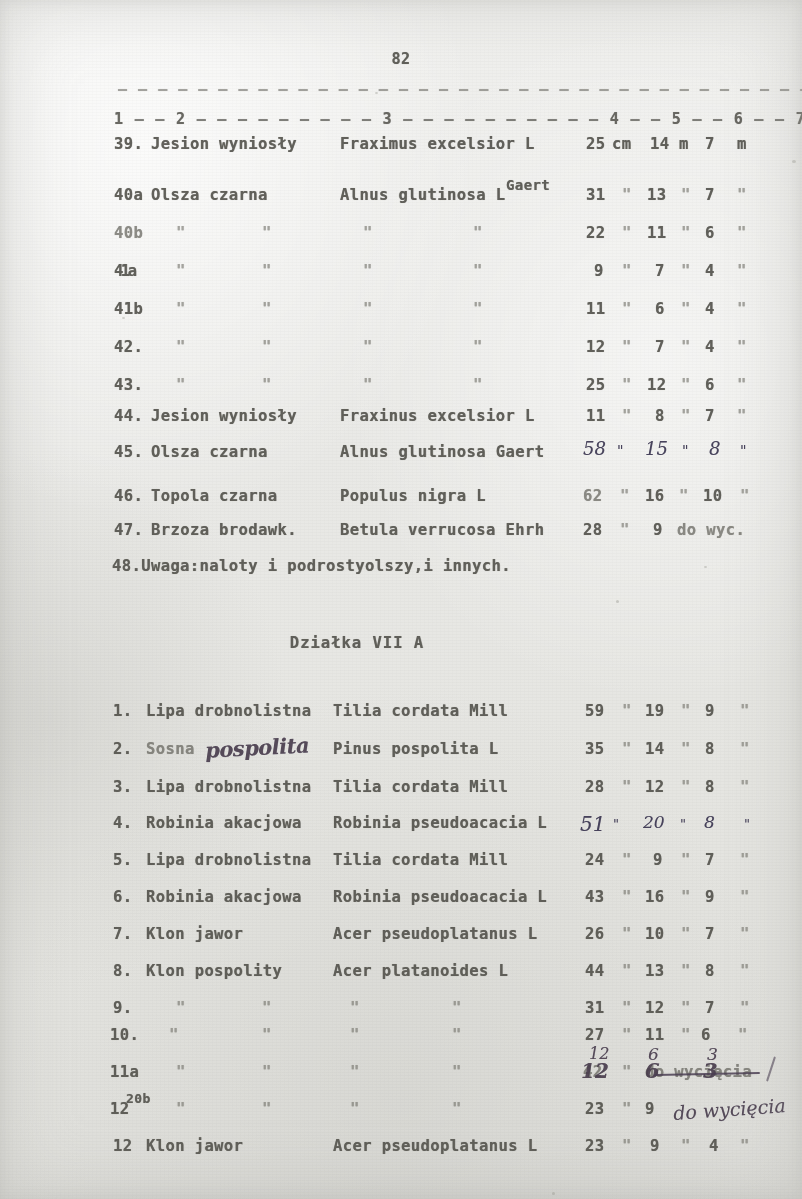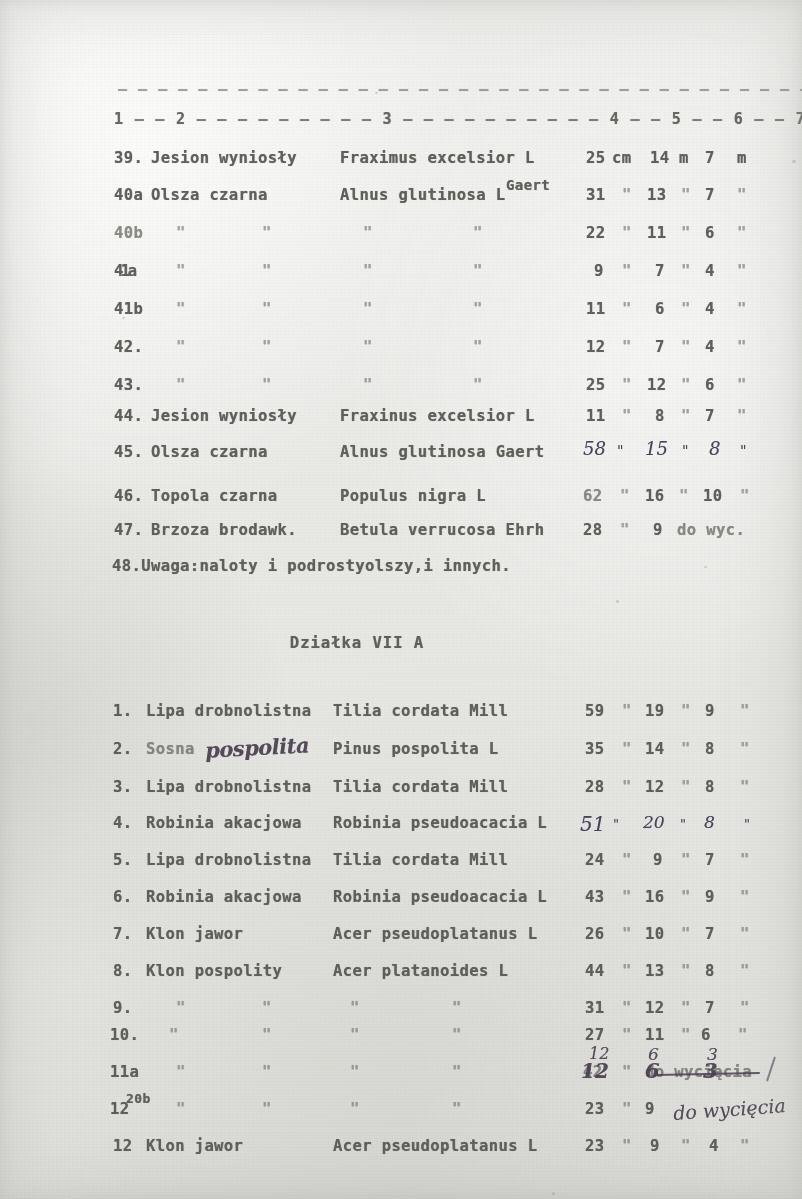--- a/index.html
+++ b/index.html
@@ -122,28 +122,29 @@
     position: absolute;
     background: rgba(120,118,110,0.30);
     border-radius: 50%;
   }
 </style>
 </head>
 <body>
 
 <div class="page">
 
+  <div class="pageno typed">82</div>
 
   <div class="dashrow typed faint" id="rule-top" style="left:118px; top:80px;"><span style="opacity: 0.8; margin-right: 0.6px;">–</span><span style="margin-right: 0.6px;">&nbsp;</span><span style="opacity: 0.8; margin-right: 0.6px;">–</span><span style="margin-right: 0.6px;">&nbsp;</span><span style="opacity: 0.8; margin-right: 0.6px;">–</span><span style="margin-right: 0.6px;">&nbsp;</span><span style="opacity: 0.8; margin-right: 0.6px;">–</span><span style="margin-right: 0.6px;">&nbsp;</span><span style="opacity: 0.8; margin-right: 0.6px;">–</span><span style="margin-right: 0.6px;">&nbsp;</span><span style="opacity: 0.8; margin-right: 0.6px;">–</span><span style="margin-right: 0.6px;">&nbsp;</span><span style="opacity: 0.8; margin-right: 0.6px;">–</span><span style="margin-right: 0.6px;">&nbsp;</span><span style="opacity: 0.8; margin-right: 0.6px;">–</span><span style="margin-right: 0.6px;">&nbsp;</span><span style="opacity: 0.8; margin-right: 0.6px;">–</span><span style="margin-right: 0.6px;">&nbsp;</span><span style="opacity: 0.8; margin-right: 0.6px;">–</span><span style="margin-right: 0.6px;">&nbsp;</span><span style="opacity: 0.8; margin-right: 0.6px;">–</span><span style="margin-right: 0.6px;">&nbsp;</span><span style="opacity: 0.8; margin-right: 0.6px;">–</span><span style="margin-right: 0.6px;">&nbsp;</span><span style="opacity: 0.8; margin-right: 0.6px;">–</span><span style="margin-right: 0.6px;">&nbsp;</span><span style="opacity: 0.8; margin-right: 0.6px;">–</span><span style="margin-right: 0.6px;">&nbsp;</span><span style="opacity: 0.8; margin-right: 0.6px;">–</span><span style="margin-right: 0.6px;">&nbsp;</span><span style="opacity: 0.8; margin-right: 0.6px;">–</span><span style="margin-right: 0.6px;">&nbsp;</span><span style="opacity: 0.8; margin-right: 0.6px;">–</span><span style="margin-right: 0.6px;">&nbsp;</span><span style="opacity: 0.8; margin-right: 0.6px;">–</span><span style="margin-right: 0.6px;">&nbsp;</span><span style="opacity: 0.8; margin-right: 0.6px;">–</span><span style="margin-right: 0.6px;">&nbsp;</span><span style="opacity: 0.8; margin-right: 0.6px;">–</span><span style="margin-right: 0.6px;">&nbsp;</span><span style="opacity: 0.8; margin-right: 0.6px;">–</span><span style="margin-right: 0.6px;">&nbsp;</span><span style="opacity: 0.8; margin-right: 0.6px;">–</span><span style="margin-right: 0.6px;">&nbsp;</span><span style="opacity: 0.8; margin-right: 0.6px;">–</span><span style="margin-right: 0.6px;">&nbsp;</span><span style="opacity: 0.8; margin-right: 0.6px;">–</span><span style="margin-right: 0.6px;">&nbsp;</span><span style="opacity: 0.8; margin-right: 0.6px;">–</span><span style="margin-right: 0.6px;">&nbsp;</span><span style="opacity: 0.8; margin-right: 0.6px;">–</span><span style="margin-right: 0.6px;">&nbsp;</span><span style="opacity: 0.8; margin-right: 0.6px;">–</span><span style="margin-right: 0.6px;">&nbsp;</span><span style="opacity: 0.8; margin-right: 0.6px;">–</span><span style="margin-right: 0.6px;">&nbsp;</span><span style="opacity: 0.8; margin-right: 0.6px;">–</span><span style="margin-right: 0.6px;">&nbsp;</span><span style="opacity: 0.8; margin-right: 0.6px;">–</span><span style="margin-right: 0.6px;">&nbsp;</span><span style="opacity: 0.8; margin-right: 0.6px;">–</span><span style="margin-right: 0.6px;">&nbsp;</span><span style="opacity: 0.8; margin-right: 0.6px;">–</span><span style="margin-right: 0.6px;">&nbsp;</span><span style="opacity: 0.8; margin-right: 0.6px;">–</span><span style="margin-right: 0.6px;">&nbsp;</span><span style="opacity: 0.8; margin-right: 0.6px;">–</span><span style="margin-right: 0.6px;">&nbsp;</span><span style="opacity: 0.8; margin-right: 0.6px;">–</span></div>
 
   <div class="dashrow typed" id="rule-cols" style="left:114px; top:110px;"><span style="font-weight: bold; opacity: 0.95; margin-right: 0.9px;">1</span><span style="margin-right: 0.9px;">&nbsp;</span><span style="opacity: 0.8; margin-right: 0.9px;">–</span><span style="margin-right: 0.9px;">&nbsp;</span><span style="opacity: 0.8; margin-right: 0.9px;">–</span><span style="margin-right: 0.9px;">&nbsp;</span><span style="font-weight: bold; opacity: 0.95; margin-right: 0.9px;">2</span><span style="margin-right: 0.9px;">&nbsp;</span><span style="opacity: 0.8; margin-right: 0.9px;">–</span><span style="margin-right: 0.9px;">&nbsp;</span><span style="opacity: 0.8; margin-right: 0.9px;">–</span><span style="margin-right: 0.9px;">&nbsp;</span><span style="opacity: 0.8; margin-right: 0.9px;">–</span><span style="margin-right: 0.9px;">&nbsp;</span><span style="opacity: 0.8; margin-right: 0.9px;">–</span><span style="margin-right: 0.9px;">&nbsp;</span><span style="opacity: 0.8; margin-right: 0.9px;">–</span><span style="margin-right: 0.9px;">&nbsp;</span><span style="opacity: 0.8; margin-right: 0.9px;">–</span><span style="margin-right: 0.9px;">&nbsp;</span><span style="opacity: 0.8; margin-right: 0.9px;">–</span><span style="margin-right: 0.9px;">&nbsp;</span><span style="opacity: 0.8; margin-right: 0.9px;">–</span><span style="margin-right: 0.9px;">&nbsp;</span><span style="opacity: 0.8; margin-right: 0.9px;">–</span><span style="margin-right: 0.9px;">&nbsp;</span><span style="font-weight: bold; opacity: 0.95; margin-right: 0.9px;">3</span><span style="margin-right: 0.9px;">&nbsp;</span><span style="opacity: 0.8; margin-right: 0.9px;">–</span><span style="margin-right: 0.9px;">&nbsp;</span><span style="opacity: 0.8; margin-right: 0.9px;">–</span><span style="margin-right: 0.9px;">&nbsp;</span><span style="opacity: 0.8; margin-right: 0.9px;">–</span><span style="margin-right: 0.9px;">&nbsp;</span><span style="opacity: 0.8; margin-right: 0.9px;">–</span><span style="margin-right: 0.9px;">&nbsp;</span><span style="opacity: 0.8; margin-right: 0.9px;">–</span><span style="margin-right: 0.9px;">&nbsp;</span><span style="opacity: 0.8; margin-right: 0.9px;">–</span><span style="margin-right: 0.9px;">&nbsp;</span><span style="opacity: 0.8; margin-right: 0.9px;">–</span><span style="margin-right: 0.9px;">&nbsp;</span><span style="opacity: 0.8; margin-right: 0.9px;">–</span><span style="margin-right: 0.9px;">&nbsp;</span><span style="opacity: 0.8; margin-right: 0.9px;">–</span><span style="margin-right: 0.9px;">&nbsp;</span><span style="opacity: 0.8; margin-right: 0.9px;">–</span><span style="margin-right: 0.9px;">&nbsp;</span><span style="font-weight: bold; opacity: 0.95; margin-right: 0.9px;">4</span><span style="margin-right: 0.9px;">&nbsp;</span><span style="opacity: 0.8; margin-right: 0.9px;">–</span><span style="margin-right: 0.9px;">&nbsp;</span><span style="opacity: 0.8; margin-right: 0.9px;">–</span><span style="margin-right: 0.9px;">&nbsp;</span><span style="font-weight: bold; opacity: 0.95; margin-right: 0.9px;">5</span><span style="margin-right: 0.9px;">&nbsp;</span><span style="opacity: 0.8; margin-right: 0.9px;">–</span><span style="margin-right: 0.9px;">&nbsp;</span><span style="opacity: 0.8; margin-right: 0.9px;">–</span><span style="margin-right: 0.9px;">&nbsp;</span><span style="font-weight: bold; opacity: 0.95; margin-right: 0.9px;">6</span><span style="margin-right: 0.9px;">&nbsp;</span><span style="opacity: 0.8; margin-right: 0.9px;">–</span><span style="margin-right: 0.9px;">&nbsp;</span><span style="opacity: 0.8; margin-right: 0.9px;">–</span><span style="margin-right: 0.9px;">&nbsp;</span><span style="font-weight: bold; opacity: 0.95; margin-right: 0.9px;">7</span></div>
 
   <div class="layer">
 
-    <div class="row" style="top:149px;text-decoration:underline;">
+    <div class="row" style="top:135px;text-decoration:underline;">
       <span class="typed c-no">39.</span>
       <span class="typed" style="left:151px;">Jesion wyniosły</span>
       <span class="typed" style="left:340px;">Fraximus excelsior L</span>
       <span class="typed" style="left:586px;">25</span>
       <span class="typed" style="left:612px;">cm</span>
       <span class="typed" style="left:650px;">14</span>
       <span class="typed" style="left:679px;">m</span>
       <span class="typed" style="left:705px;">7</span>
       <span class="typed" style="left:737px;">m</span>
     </div>

